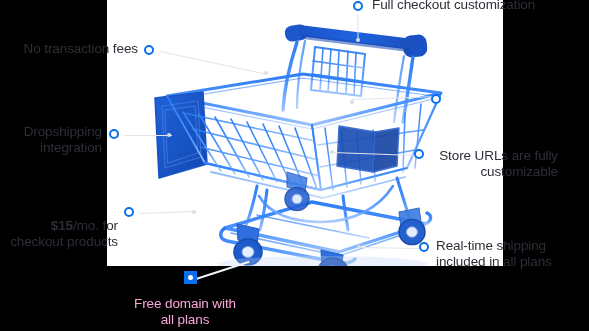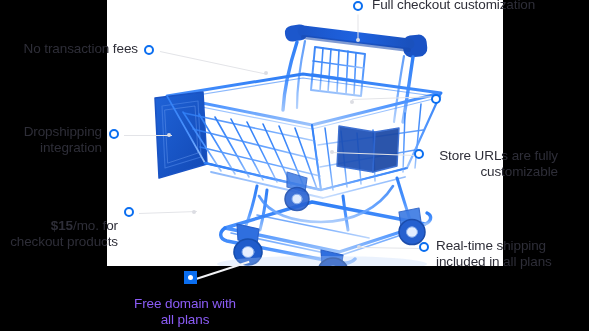--- a/index.html
+++ b/index.html
@@ -245,16 +245,16 @@
 integration</div>
 
   <div class="label-split r" style="left:-4px;top:202px;width:122px;text-align:right;color:#2e2e38;">
     <b>$15</b><span>/mo. for
 checkout products</span>
   </div>
 
   <div class="label l" style="left:436px;top:238px;width:160px;">Real-time shipping
 included in all plans</div>
 
-  <div class="label c" style="left:105px;top:296px;width:160px;color:#8b5cf6;">Free domain with
+  <div class="label c" style="left:105px;top:296px;width:160px;color:#f9a8d4;">Free domain with
 all plans</div>
 
 </div>
 
 </body></html>

